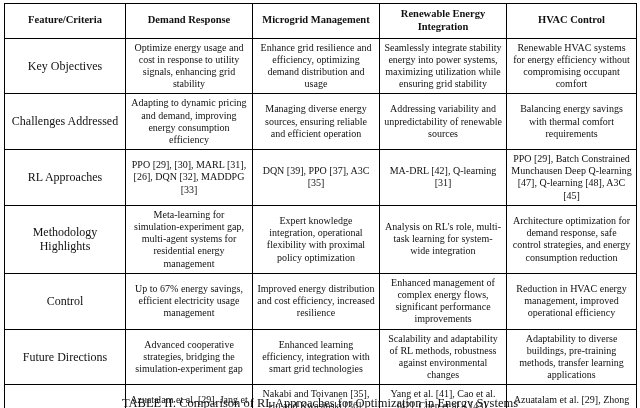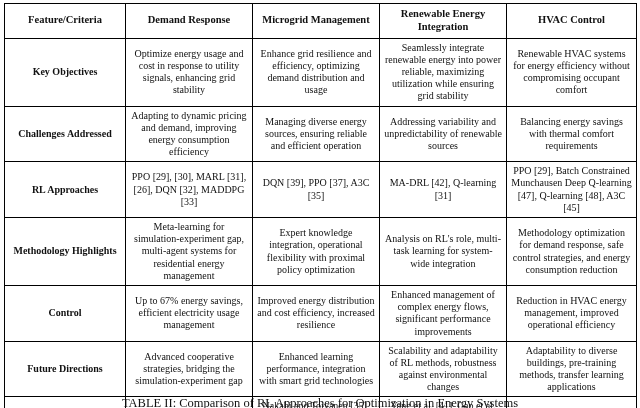--- a/index.html
+++ b/index.html
@@ -34,22 +34,22 @@
     font-size: 10px;
     line-height: 1.22;
     word-wrap: break-word;
   }
   table.cmp thead th {
     font-weight: bold;
     font-size: 10.5px;
     padding: 4px 3px;
   }
   table.cmp tbody th.feature {
-    font-weight: bold;
-    font-size: 10px;
+    font-weight: normal;
+    font-size: 12px;
   }
   col.c0 { width: 121px; }
   col.c1 { width: 127px; }
   col.c2 { width: 127px; }
   col.c3 { width: 127px; }
   col.c4 { width: 130px; }
   .caption {
     position: absolute;
     left: 0;
     top: 396px;
@@ -79,21 +79,21 @@
         <th>Microgrid Management</th>
         <th>Renewable Energy Integration</th>
         <th>HVAC Control</th>
       </tr>
     </thead>
     <tbody>
       <tr>
         <th class="feature">Key Objectives</th>
         <td>Optimize energy usage and cost in response to utility signals, enhancing grid stability</td>
         <td>Enhance grid resilience and efficiency, optimizing demand distribution and usage</td>
-        <td>Seamlessly integrate renewable energy into power reliable, maximizing utilization while ensuring grid stability</td>
+        <td>Seamlessly integrate stability energy into power systems, maximizing utilization while ensuring grid stability</td>
         <td>Renewable HVAC systems for energy efficiency without compromising occupant comfort</td>
       </tr>
       <tr>
         <th class="feature">Challenges Addressed</th>
         <td>Adapting to dynamic pricing and demand, improving energy consumption efficiency</td>
         <td>Managing diverse energy sources, ensuring reliable and efficient operation</td>
         <td>Addressing variability and unpredictability of renewable sources</td>
         <td>Balancing energy savings with thermal comfort requirements</td>
       </tr>
       <tr>
@@ -101,33 +101,33 @@
         <td>PPO [29], [30], MARL [31], [26], DQN [32], MADDPG [33]</td>
         <td>DQN [39], PPO [37], A3C [35]</td>
         <td>MA-DRL [42], Q-learning [31]</td>
         <td>PPO [29], Batch Constrained Munchausen Deep Q-learning [47], Q-learning [48], A3C [45]</td>
       </tr>
       <tr>
         <th class="feature">Methodology Highlights</th>
         <td>Meta-learning for simulation-experiment gap, multi-agent systems for residential energy management</td>
         <td>Expert knowledge integration, operational flexibility with proximal policy optimization</td>
         <td>Analysis on RL's role, multi-task learning for system-wide integration</td>
-        <td>Methodology optimization for demand response, safe control strategies, and energy consumption reduction</td>
+        <td>Architecture optimization for demand response, safe control strategies, and energy consumption reduction</td>
       </tr>
       <tr>
         <th class="feature">Control</th>
         <td>Up to 67% energy savings, efficient electricity usage management</td>
         <td>Improved energy distribution and cost efficiency, increased resilience</td>
         <td>Enhanced management of complex energy flows, significant performance improvements</td>
         <td>Reduction in HVAC energy management, improved operational efficiency</td>
       </tr>
       <tr>
         <th class="feature">Future Directions</th>
         <td>Advanced cooperative strategies, bridging the simulation-experiment gap</td>
-        <td>Enhanced learning performance, integration with smart grid technologies</td>
+        <td>Enhanced learning efficiency, integration with smart grid technologies</td>
         <td>Scalability and adaptability of RL methods, robustness against environmental changes</td>
         <td>Adaptability to diverse buildings, pre-training methods, transfer learning applications</td>
       </tr>
       <tr>
         <th class="feature">Representative Studies</th>
         <td>Azuatalam et al. [29], Jang et al. [30], Ahrarinouri et al. [31], Lu et al. [32], Lu et al. [33], Zhang et al. [34]</td>
         <td>Nakabi and Toivanen [35], Hu and Kwasinski [36], Zhang et al. [37], Zhang et al. [38], Mbeglieghadikolaei [39], Du and Li [40]</td>
         <td>Yang et al. [41], Cao et al. [42], Chen et al. ( [43], Sivamayil et al. [44], Perera and Kamalaruban [42], Ahrarinouri et al. [31]</td>
         <td>Azuatalam et al. [29], Zhong et al. [45], Sierla et al. [46], Liu et al. [47], Yuan et al. [48], Biemann et al. [49]</td>
       </tr>

